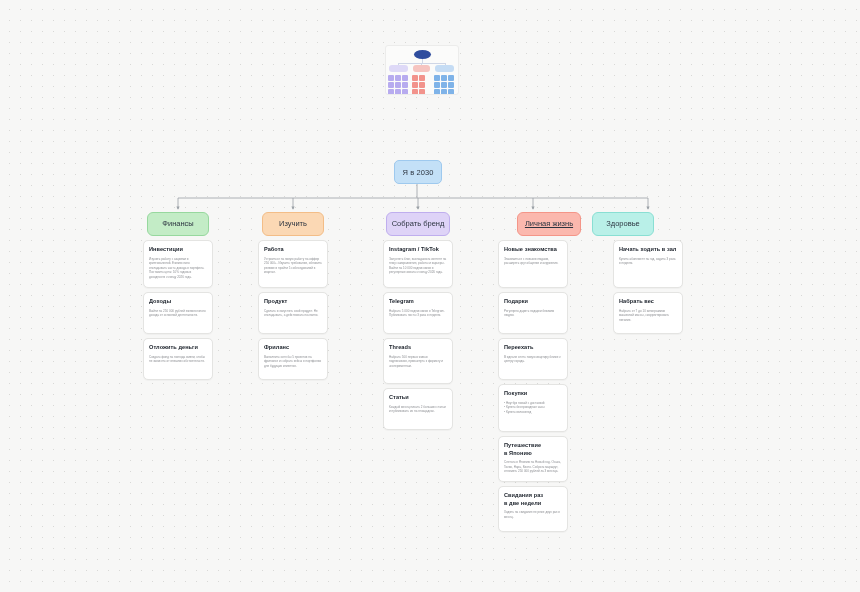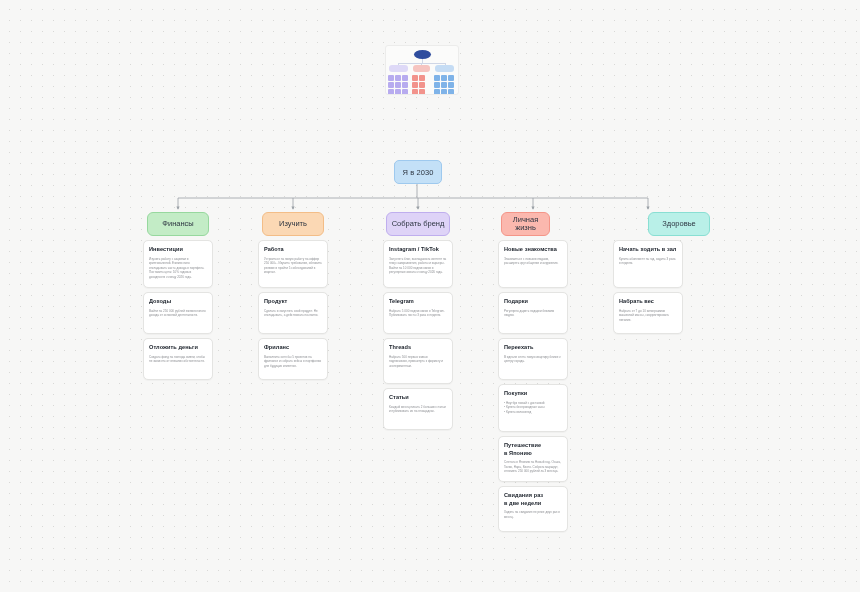--- a/index.html
+++ b/index.html
@@ -110,22 +110,22 @@
     font-size: 7.5px;
     color: #2c3440;
     text-align: center;
     line-height: 1.1;
     padding: 0 2px;
     box-sizing: border-box;
   }
   .cat.c0 { left: 147px; background: #c3ecc6; border: 1px solid #97d89e; }
   .cat.c1 { left: 262px; background: #fbd8b4; border: 1px solid #f3bd87; }
   .cat.c2 { left: 386px; width: 64px; background: #ded3f7; border: 1px solid #bfaeee; }
-  .cat.c3 { left: 501px; width: 49px; background: #fbb8ae; border: 1px solid #f49588; }
-  .cat.c4 { left: 648px; background: #b9f0e8; border: 1px solid #89dfd3; }
+  .cat.c3 { left: 517px; width: 64px; background: #fbb8ae; border: 1px solid #f49588; text-decoration: underline; }
+  .cat.c4 { left: 592px; background: #b9f0e8; border: 1px solid #89dfd3; }
 
   
   .column {
     position: absolute;
     top: 240px;
     width: 70px;
     display: flex;
     flex-direction: column;
     gap: 4px;
   }

